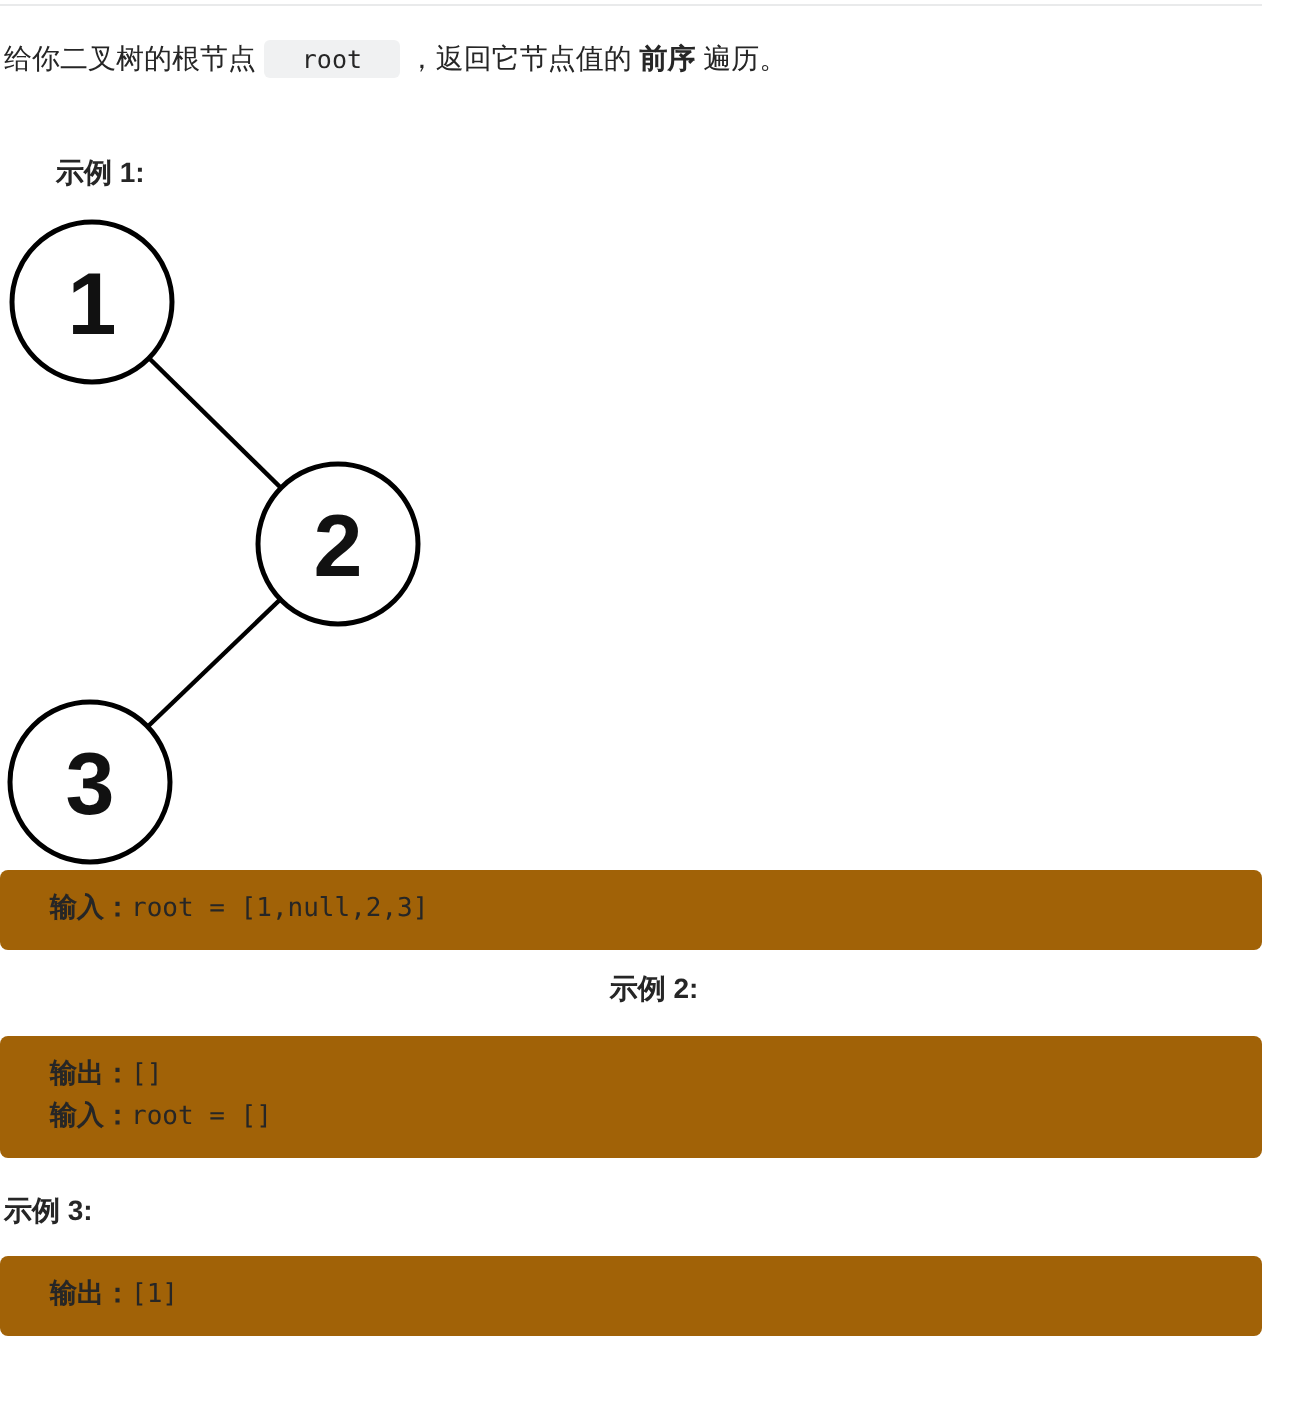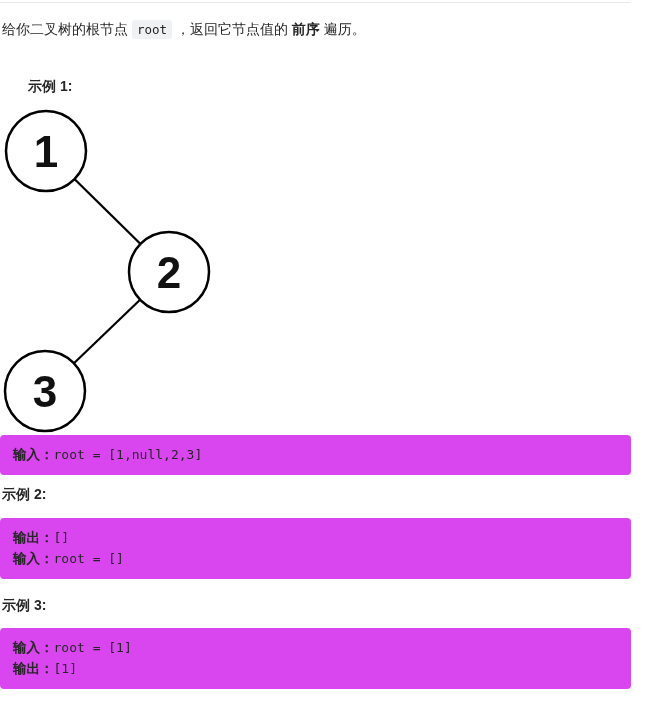--- a/index.html
+++ b/index.html
@@ -20,43 +20,43 @@
   .desc {
     margin: 15px 21px 0 2px;
     font-size: 14px;
     line-height: 22px;
   }
   .inline-code {
     font-family: "DejaVu Sans Mono", "Liberation Mono", monospace;
     font-size: 12.5px;
     background: #f0f1f2;
     color: #262626;
-    padding: 2px 5px;
+    padding: 2px 19px;
     border-radius: 3px;
   }
   .ex-heading {
     font-size: 14px;
     font-weight: bold;
     line-height: 20px;
     margin: 0 0 0 2px;
     color: #262626;
   }
   #ex1-h { margin-top: 35px; margin-left: 28px; }
-  #ex2-h { margin-top: 9px; }
+  #ex2-h { margin-top: 9px; text-align: center; }
   #ex3-h { margin-top: 16px; }
   .tree {
     display: block;
     margin: 8px 0 0 0;
   }
   .ex-block {
     width: 631px;
     box-sizing: border-box;
-    background: #d946ef;
+    background: #a16207;
     border-radius: 4px;
-    padding: 9px 13px 10px 13px;
+    padding: 9px 13px 10px 25px;
   }
   #ex1-b { margin-top: 0; }
   #ex2-b { margin-top: 14px; }
   #ex3-b { margin-top: 13px; }
   .io-line {
     line-height: 20px;
     white-space: pre;
   }
   .io-label {
     font-weight: bold;
@@ -105,17 +105,16 @@
   <h3 class="ex-heading" id="ex2-h">示例 2:</h3>
 
   <div class="ex-block" id="ex2-b">
     <div class="io-line"><span class="io-label">输出：</span><span class="io-value">[]</span></div>
     <div class="io-line"><span class="io-label">输入：</span><span class="io-value">root = []</span></div>
   </div>
 
   <h3 class="ex-heading" id="ex3-h">示例 3:</h3>
 
   <div class="ex-block" id="ex3-b">
-    <div class="io-line"><span class="io-label">输入：</span><span class="io-value">root = [1]</span></div>
     <div class="io-line"><span class="io-label">输出：</span><span class="io-value">[1]</span></div>
   </div>
 
 </div>
 
 </body></html>

